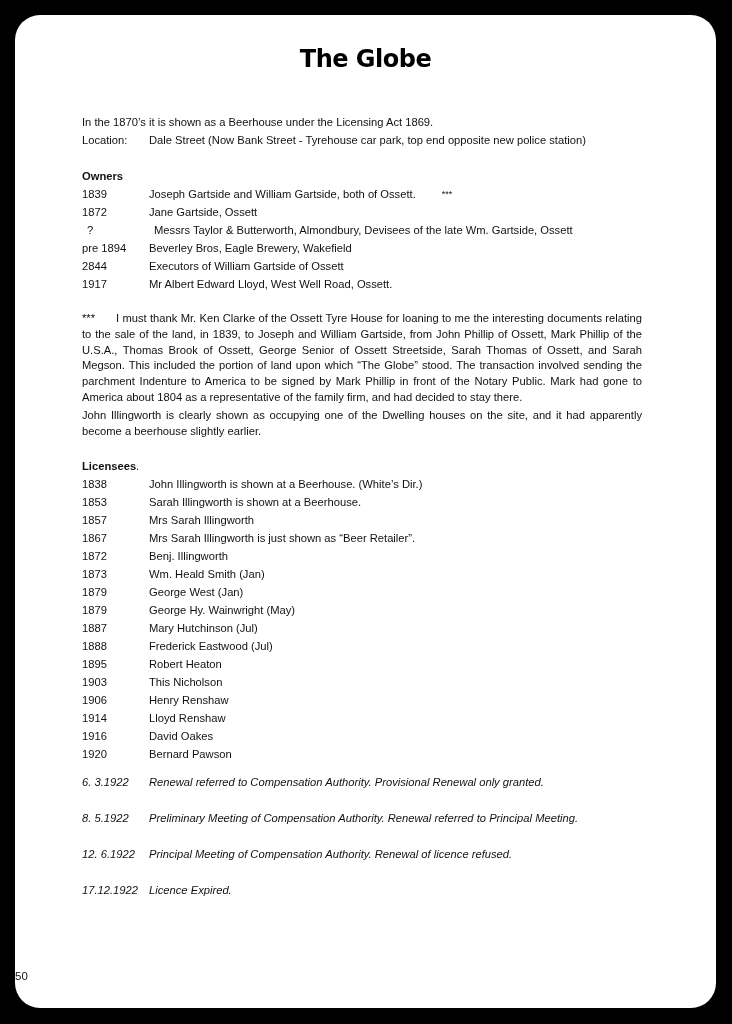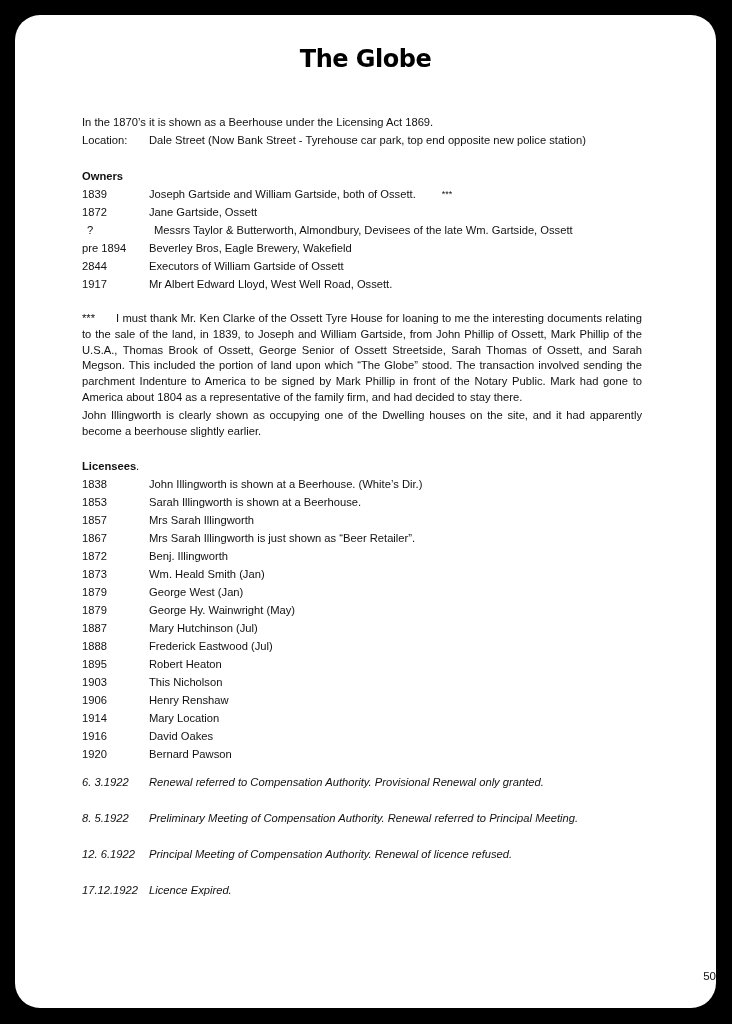--- a/index.html
+++ b/index.html
@@ -47,21 +47,21 @@
     margin: 0;
   }
   .para .stars { display: inline-block; width: 34px; }
   .star-note { display: inline-block; margin-left: 26px; font-size: 9px; vertical-align: 2px; }
   .events { font-style: italic; }
   .events .row { height: 18px; }
   .events .evgap { height: 18px; }
   .pagenum {
     position: absolute;
     left: 0; right: 0; top: 955px;
-    text-align: right;
+    text-align: left;
     font-size: 11.5px;
   }
   .q { padding-left: 5px; }
 </style>
 </head>
 <body>
 
 <div class="page">
   <div class="title">The Globe</div>
 
@@ -158,21 +158,21 @@
         <div class="row">
           <span class="k">1903</span>
           <span class="v">This Nicholson</span>
         </div>
         <div class="row">
           <span class="k">1906</span>
           <span class="v">Henry Renshaw</span>
         </div>
         <div class="row">
           <span class="k">1914</span>
-          <span class="v">Mary Location</span>
+          <span class="v">Lloyd Renshaw</span>
         </div>
         <div class="row">
           <span class="k">1916</span>
           <span class="v">David Oakes</span>
         </div>
         <div class="row">
           <span class="k">1920</span>
           <span class="v">Bernard Pawson</span>
         </div>
       </div>

